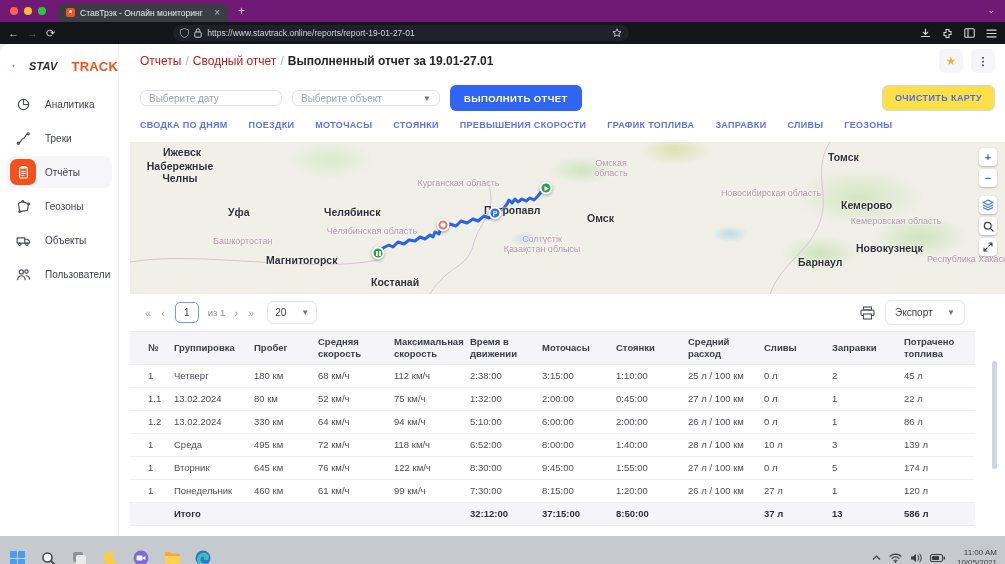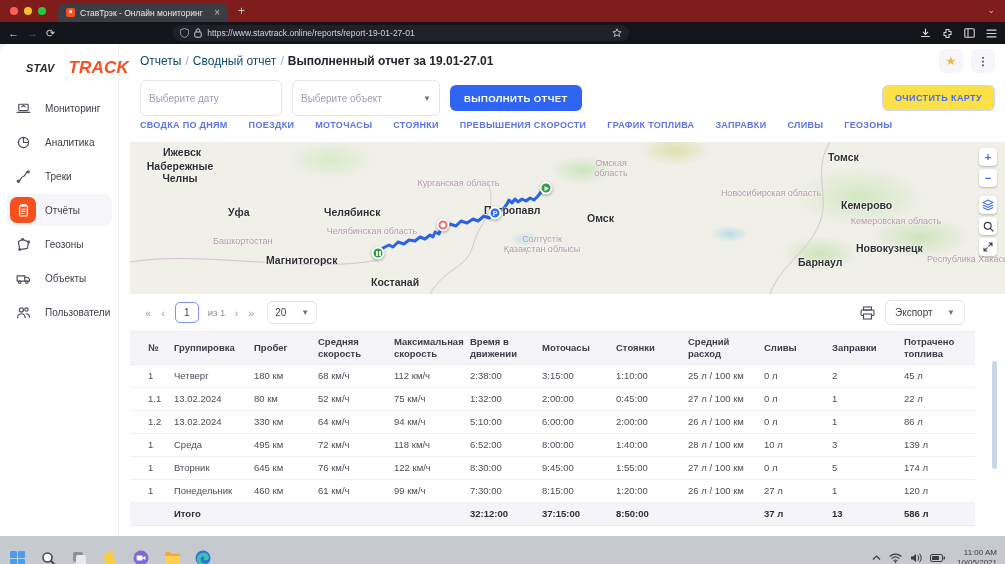--- a/index.html
+++ b/index.html
@@ -1,21 +1,21 @@
 <!DOCTYPE html>
 <html><head>
 <meta charset="utf-8">
 <style>
   *{margin:0;padding:0;box-sizing:border-box}
   html,body{width:1005px;height:564px;overflow:hidden}
   body{font-family:"Liberation Sans",sans-serif;background:#cfd2d6}
   .screen{position:relative;width:1005px;height:564px;overflow:hidden;background:#f2f2f5}
 
   
-  .tabbar{height:22px;background:#7f1d1d;display:flex;align-items:center;position:relative}
+  .tabbar{height:22px;background:#701a75;display:flex;align-items:center;position:relative}
   .lights{display:flex;gap:6px;margin:0 12px 0 10px}
   .light{width:8px;height:8px;border-radius:50%}
   .light.r{background:#ff5f57}.light.y{background:#febc2e}.light.g{background:#28c840}
   .btab{height:18px;margin-top:3px;background:#3c3d44;border-radius:6px 6px 0 0;display:flex;align-items:center;padding:0 8px;width:170px;color:#e8e9ec;font-size:8.5px;gap:5px}
   .favicon{width:9px;height:9px;border-radius:2px;background:#f4511e;position:relative;flex:none}
   .favicon:after{content:"";position:absolute;left:3px;top:2px;width:3px;height:3px;border-radius:50%;background:#fff}
   .btab .ttl{white-space:nowrap;overflow:hidden;text-overflow:ellipsis;flex:1}
   .btab .x{color:#b9babf;font-size:10px}
   .newtab{color:#c7c8cd;font-size:12px;margin-left:10px}
   .winchev{position:absolute;right:10px;top:5px;color:#c7c8cd;font-size:9px}
@@ -26,39 +26,39 @@
   .urlbar .url{flex:1;white-space:nowrap;overflow:hidden}
   .tool-right{margin-left:auto;display:flex;gap:11px;align-items:center;color:#d6d7db}
   .tool-right svg,.urlbar svg{display:block}
 
   
   .page{height:492px;background:#fff;display:flex;border-radius:10px 0 0 0;overflow:hidden}
   .sidebar{width:118px;flex:none;background:#fff;box-shadow:1px 0 0 #f0f0f4;padding-top:10px}
   .brand{display:flex;align-items:center;gap:14px;padding:4px 0 12px 12px}
   .brand .pin{width:16px;height:16px}
   .brand .t1{font-size:11px;font-weight:bold;font-style:italic;color:#2a2b31;letter-spacing:.2px}
-  .brand .t2{font-size:17px;font-weight:bold;font-style:italic;color:#f4511e;letter-spacing:.2px}
+  .brand .t2{font-size:13px;font-weight:bold;color:#f4511e;letter-spacing:.2px}
   .nav-item{display:flex;align-items:center;gap:9px;margin:2px 6px;padding:3px 4px;border-radius:8px;cursor:pointer}
   .nav-item.active{background:#f6f5fa}
   .nav-ic{width:26px;height:26px;border-radius:7px;display:flex;align-items:center;justify-content:center;flex:none}
   .nav-ic svg{stroke:#4d505b;fill:none;stroke-width:1.4;stroke-linecap:round;stroke-linejoin:round}
   .nav-ic.act{background:#f4511e}
   .nav-ic.act svg{stroke:#fff}
   .nav-lb{font-size:10px;color:#3c3f49}
   .main{flex:1;position:relative;padding-left:12px}
   .crumb-row{height:34px;display:flex;align-items:center;padding:0 10px;font-size:12px}
-  .crumb{color:#0c4a6e}
+  .crumb{color:#b91c1c}
   .crumb-cur{color:#23242c;font-weight:bold}
   .crumb-sep{color:#abafbc;margin:0 4px}
   .hdr-actions{margin-left:auto;display:flex;gap:8px}
   .sq-btn{width:24px;height:24px;border-radius:6px;background:#f6f6fa;display:flex;align-items:center;justify-content:center;cursor:pointer}
   .star{color:#f0b23e;font-size:12px}
   .kebab{color:#3c3f49;font-size:11px;font-weight:bold;letter-spacing:0}
   .controls-row{height:40px;display:flex;align-items:center;padding:0 10px;gap:10px}
-  .inputbox{height:36px;border:1px solid #e3e4ea;border-radius:6px;display:flex;align-items:center;padding:4px 8px;font-size:10px;color:#9aa0ad;background:#fff}
+  .inputbox{height:16px;border:1px solid #e3e4ea;border-radius:6px;display:flex;align-items:center;padding:4px 8px;font-size:10px;color:#9aa0ad;background:#fff}
   .datebox{width:142px}
   .selbox{width:148px}
   .inputbox input{border:none;outline:none;flex:1;font-size:10px;color:#3c3f49;font-family:inherit;background:transparent}
   .inputbox input::placeholder{color:#9aa0ad}
   .inputbox .caret{margin-left:auto;color:#6f737e;font-size:8px}
   .btn-primary{height:26px;background:#2f65f2;color:#fff;border:none;border-radius:6px;font-size:9.5px;font-weight:bold;letter-spacing:.4px;padding:0 14px;cursor:pointer;font-family:inherit}
   .btn-outline{height:26px;margin-left:auto;margin-right:0;background:#fde047;color:#4a6cf0;border:1px solid #ccd8f5;border-radius:6px;font-size:9px;font-weight:bold;letter-spacing:.4px;padding:0 12px;cursor:pointer;font-family:inherit}
   .tabs-row{height:22px;display:flex;align-items:flex-start;gap:21px;padding:0 10px;margin-top:2px}
   .tab{font-size:9px;font-weight:bold;letter-spacing:.3px;color:#5b74e8;cursor:pointer;padding-bottom:16px;white-space:nowrap}
   .tab.active{border-bottom:2px solid #2f65f2}
@@ -179,30 +179,20 @@
             <circle cx="10" cy="7.2" r="2.4" fill="#fff"></circle>
             <path d="M12.8 3.2c1.5.6 2.6 1.8 3 3.4" stroke="#2a2b31" stroke-width="1.2" fill="none" stroke-linecap="round"></path>
           </svg>
         <span class="t1">STAV</span>
           <span class="t2">TRACK</span>
       </div>
       <nav id="sidebar-nav">
           <div class="nav-item">
             <span class="nav-ic">
               <svg width="17" height="17" viewBox="0 0 20 20">
-                <rect x="4.5" y="5" width="11" height="7.5" rx="1"></rect>
-                <path d="M2.5 14.5h15"></path>
-                <path d="M8 8l2-1.5 2 1.5"></path>
-              </svg>
-            </span>
-            <span class="nav-lb">Мониторинг</span>
-          </div>
-          <div class="nav-item">
-            <span class="nav-ic">
-              <svg width="17" height="17" viewBox="0 0 20 20">
                 <circle cx="10" cy="10" r="6"></circle>
                 <path d="M10 4v6h6"></path>
               </svg>
             </span>
             <span class="nav-lb">Аналитика</span>
           </div>
           <div class="nav-item">
             <span class="nav-ic">
               <svg width="17" height="17" viewBox="0 0 20 20">
                 <path d="M4 15.5c3.5 0 2.5-5.5 5.5-5.5s2-5.5 6-5.5"></path>

